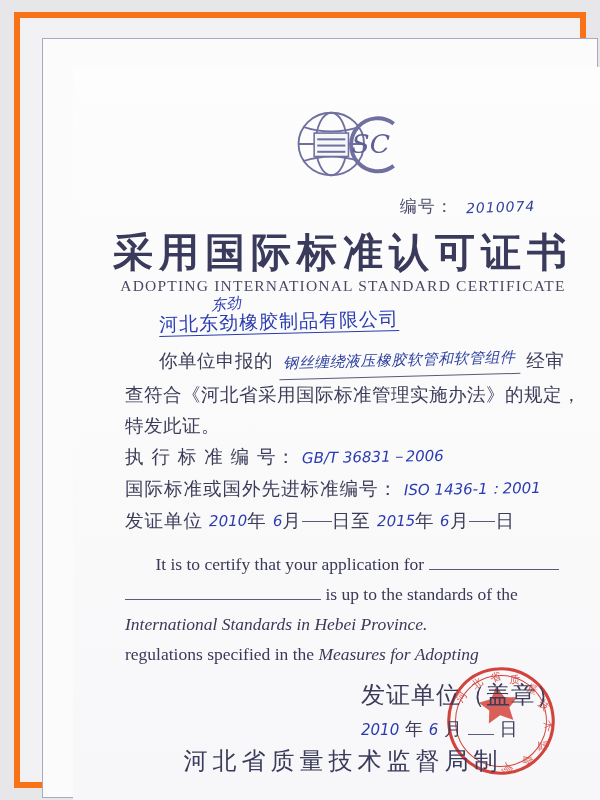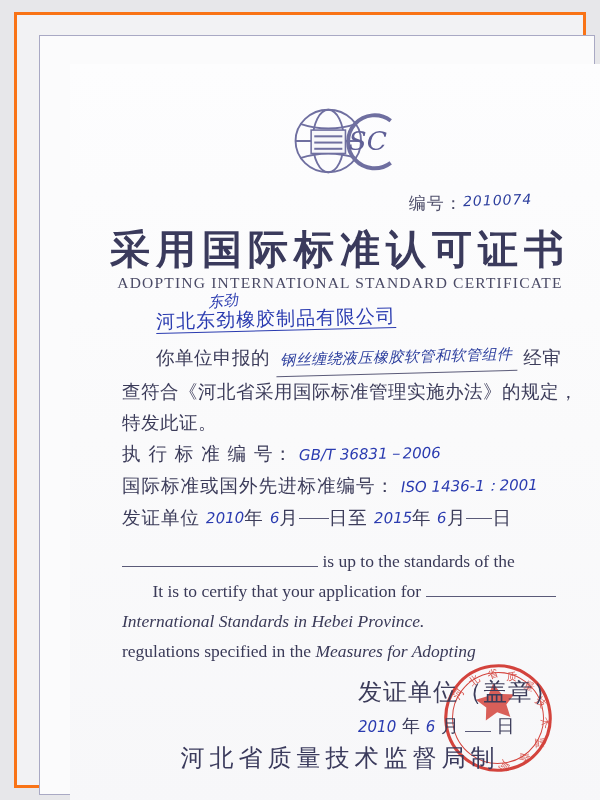--- a/index.html
+++ b/index.html
@@ -23,21 +23,21 @@
   }
   .outer-mat {
     position: absolute;
     left: 0; top: 0; right: 0; bottom: 0;
     background: #e7e7ea;
   }
   .frame-outer {
     position: absolute;
     left: 14px; top: 12px;
     width: 572px; height: 776px;
-    border: 3px solid #f97316;
+    border: 6px solid #f97316;
     box-sizing: border-box;
     background: #f2f2f4;
   }
   .frame-inner {
     position: absolute;
     left: 22px; top: 20px;
     width: 556px; height: 760px;
     border: 1px solid #a9a9c4;
     box-sizing: border-box;
     background: #fbfbfc;
@@ -63,22 +63,22 @@
     width: 118px;
     height: 78px;
   }
 
   
   .serial-row {
     position: absolute;
     top: 128px;
     right: 78px;
     display: flex;
-    align-items: flex-start;
-    gap: 0;
+    align-items: center;
+    gap: 12px;
   }
   .serial-label {
     font-size: 17px;
     color: #4e4e6a;
     letter-spacing: 1px;
     font-family: "DejaVu Sans", sans-serif;
   }
   .hand {
     font-family: "DejaVu Sans", sans-serif;
     color: #2d3f9e;
@@ -338,27 +338,27 @@
             <span class="val hand">2015</span>
             <span class="lbl">年</span>
             <span class="val hand">6</span>
             <span class="lbl">月</span>
             <span class="blank" style="width:26px"></span>
             <span class="lbl">日</span>
           </div>
 
           <div class="en-para">
             <div>
-              <span class="u-long" style="width:196px"></span>
-              <span>is up to the standards of the</span>
-            </div>
-            <div>
               <span class="ind"></span>
               <span>It is to certify that your application for</span>
               <span class="u-long" style="width:130px"></span>
+            </div>
+            <div>
+              <span class="u-long" style="width:196px"></span>
+              <span>is up to the standards of the</span>
             </div>
             <div>
               <i>International Standards in Hebei Province.</i>
             </div>
             <div>
               <span>regulations specified in the </span><i>Measures   for   Adopting</i>
             </div>
           </div>
         </div>
 

